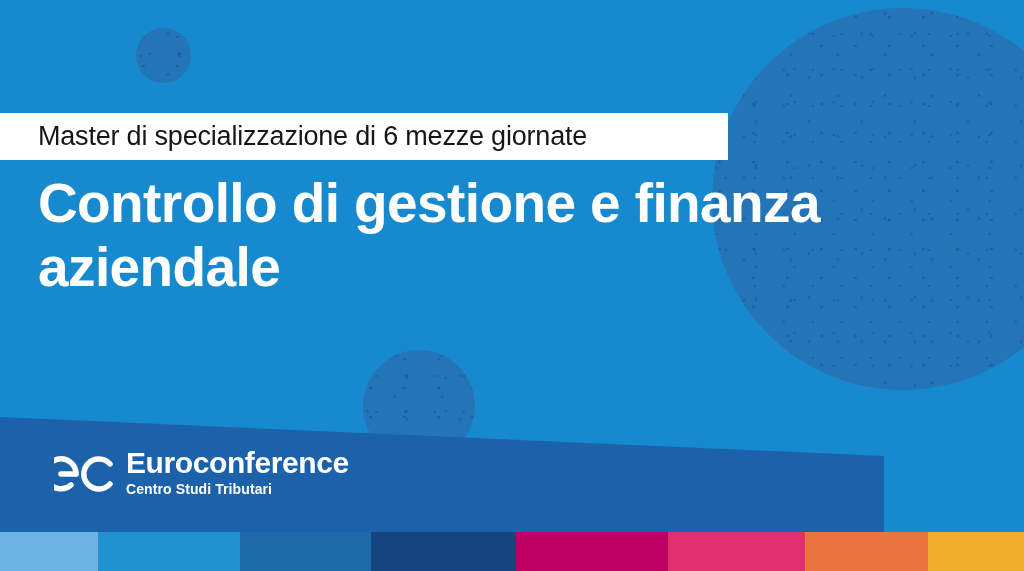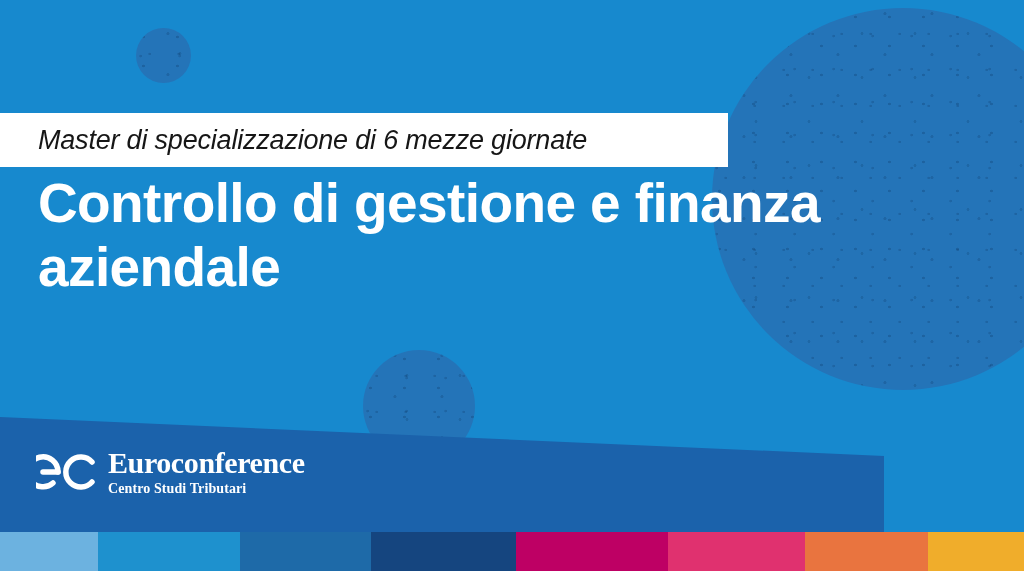--- a/index.html
+++ b/index.html
@@ -55,25 +55,24 @@
     background-size: 34px 29px, 47px 41px, 29px 36px, 53px 44px, 39px 33px;
     mix-blend-mode: multiply;
   }
 
   
   #subtitle-banner {
     position: absolute;
     left: 0;
     top: 113px;
     width: 728px;
-    height: 54px;
+    height: 47px;
     background: #ffffff;
     display: flex;
     align-items: center;
-    font-style: italic;
   }
   #subtitle-text {
     margin-left: 38px;
     font-size: 27px;
     font-weight: 400;
     color: #161616;
     letter-spacing: -0.2px;
     white-space: nowrap;
   }
 
@@ -98,25 +97,24 @@
     top: 0;
     width: 1024px;
     height: 532px;
     background: #1b62ab;
     clip-path: polygon(0 417px, 884px 456px, 884px 532px, 0 532px);
   }
 
   
   #logo {
     position: absolute;
-    left: 36px;
+    left: 54px;
     top: 448px;
     display: flex;
-    align-items: center;
-    font-family: Liberation Serif, serif;
+    align-items: flex-end;
   }
   #logo-mark {
     width: 62px;
     height: 44px;
     flex: 0 0 auto;
     margin-right: 10px;
   }
   #logo-words {
     display: flex;
     flex-direction: column;

